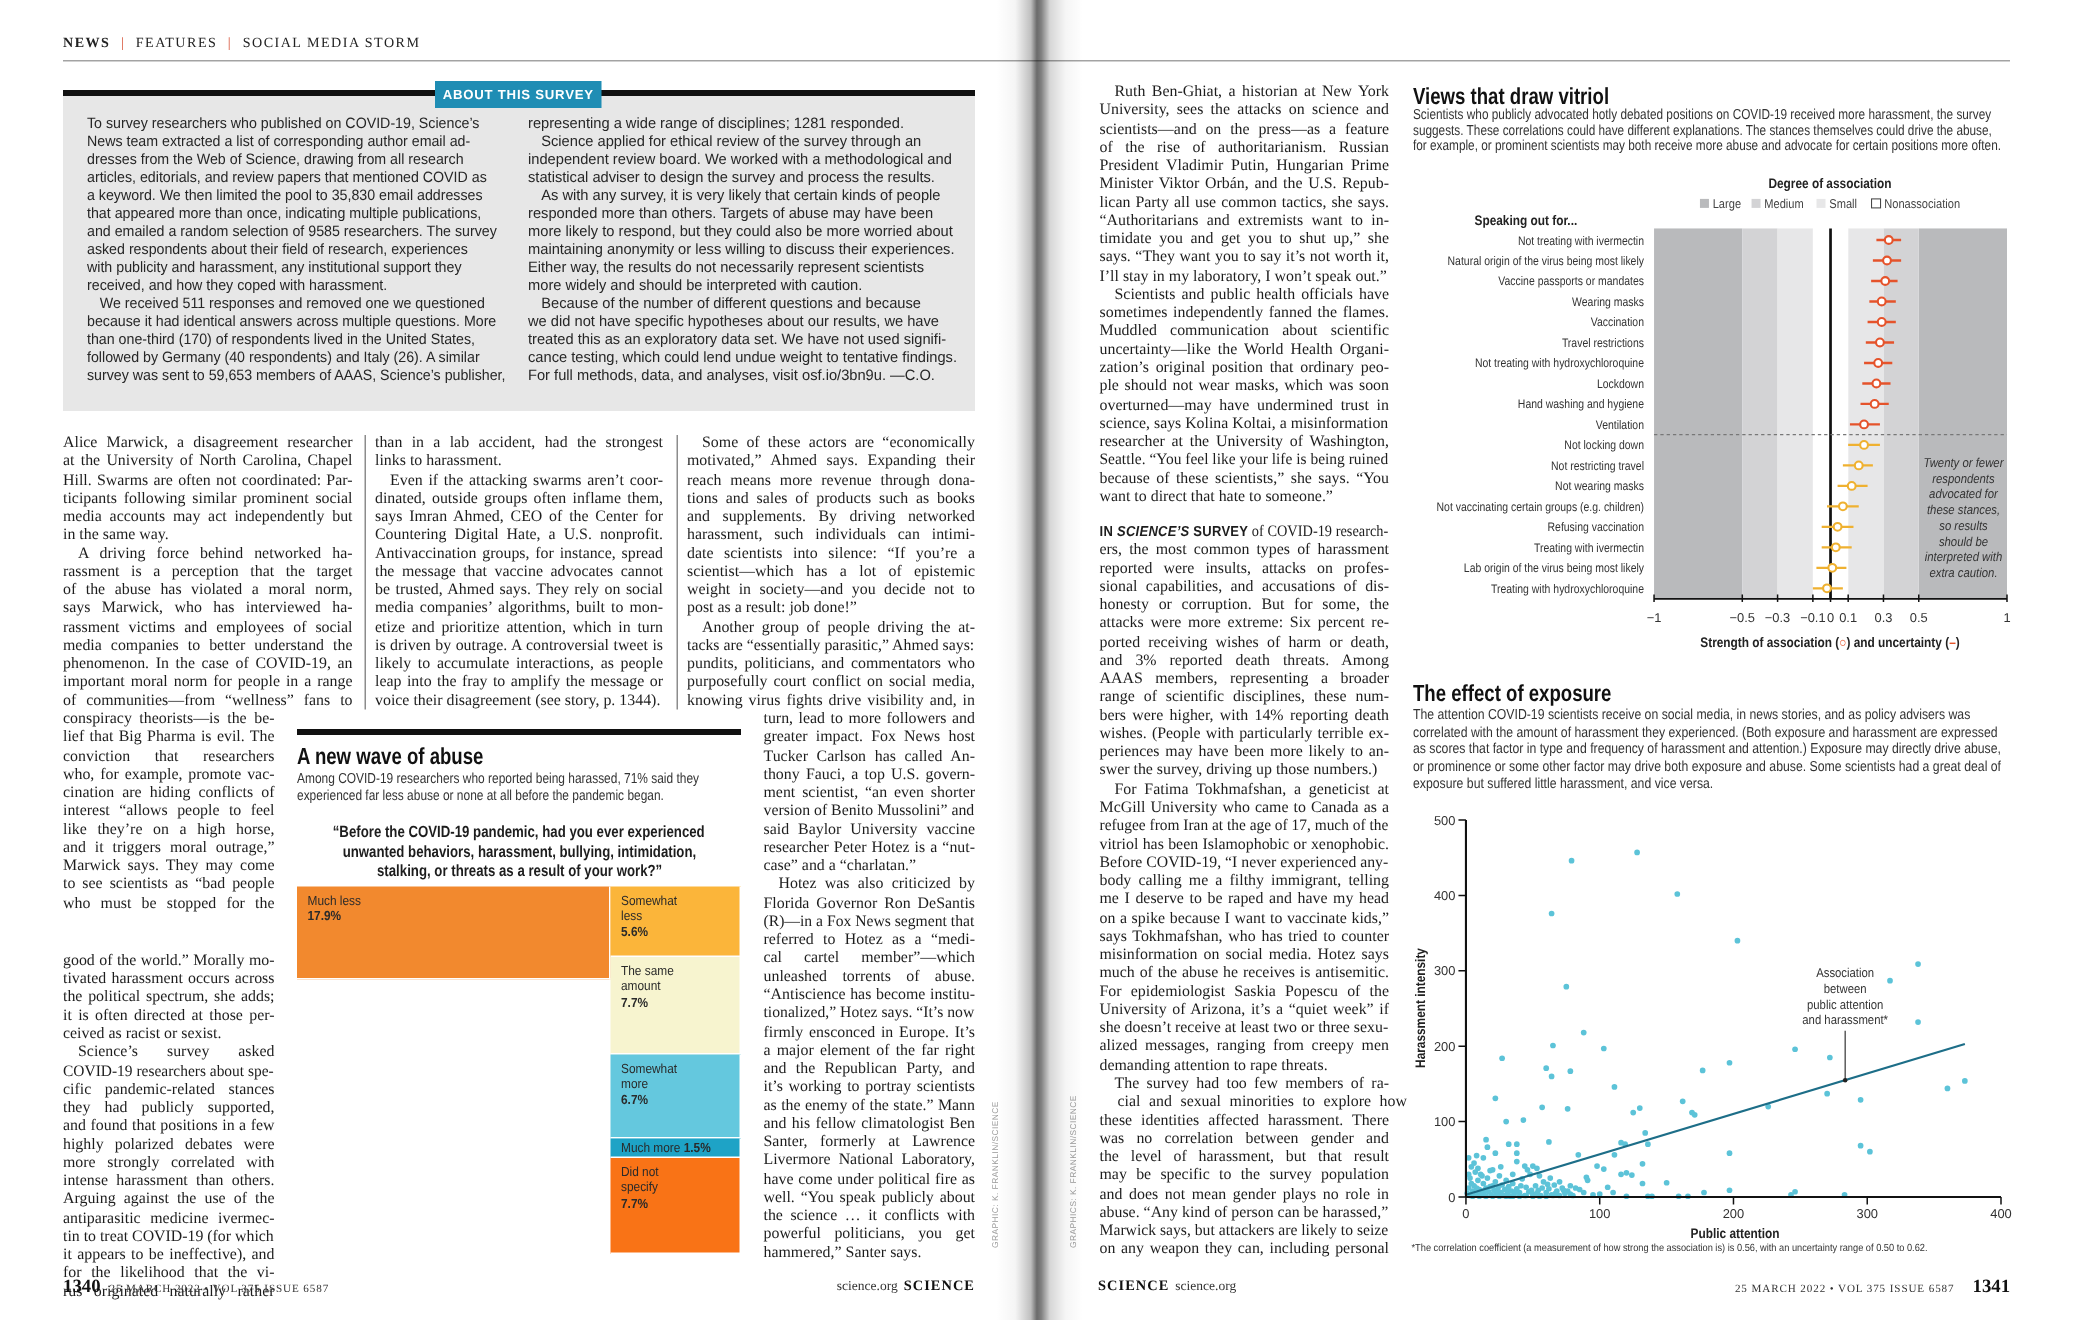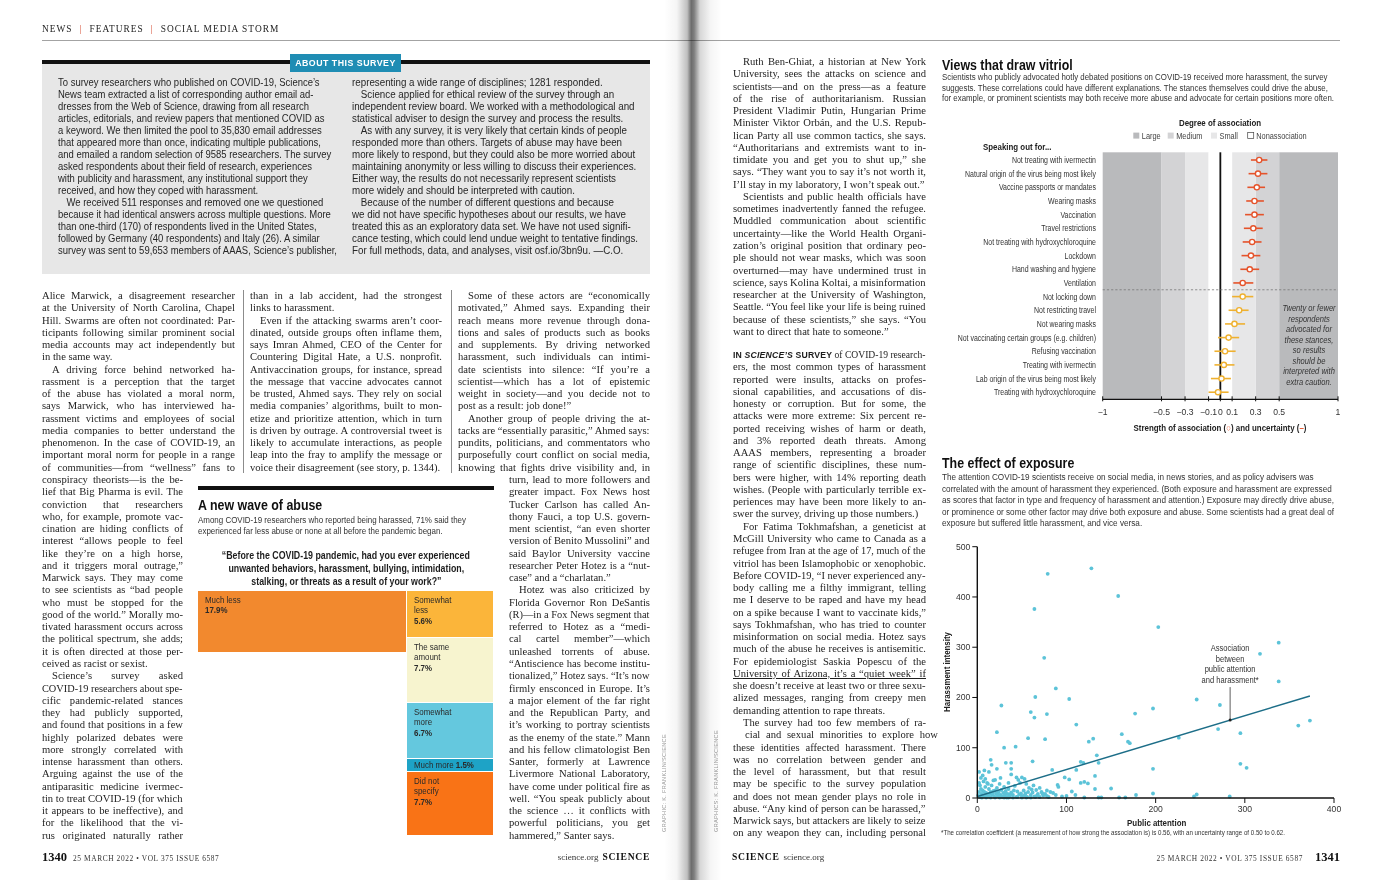--- a/index.html
+++ b/index.html
@@ -1,21 +1,21 @@
 <!DOCTYPE html>
 <html><head>
 <meta charset="utf-8">
 <style>
 *{box-sizing:border-box;margin:0;padding:0}
 html,body{width:1383px;height:880px;overflow:hidden;background:#fff}
 #page{position:relative;width:1383px;height:880px;background:#fff;color:#1d1d1d;font-family:"Liberation Serif",serif;overflow:hidden}
 .abs{position:absolute}
 .gutter{left:664px;top:0;width:58px;height:880px;background:linear-gradient(to right,rgba(0,0,0,0) 0%,rgba(0,0,0,.04) 22%,rgba(0,0,0,.25) 40%,rgba(0,0,0,.58) 47%,rgba(0,0,0,.5) 52%,rgba(0,0,0,.16) 62%,rgba(0,0,0,.04) 80%,rgba(0,0,0,0) 100%);pointer-events:none;z-index:5}
 .runhead{left:42px;top:23px;font-size:9.4px;line-height:12px;letter-spacing:1px;white-space:nowrap;color:#222}
-.runhead .rh-main{font-weight:normal}
+.runhead .rh-main{font-weight:bold}
 .runhead .rh-sep{color:#d4472b;margin:0 7px}
 .headrule{left:42px;top:39.5px;width:1298px;height:1.4px;background:#a3a3a3}
 .survey-bg{left:42px;top:64px;width:608px;height:210px;background:#e7e7e7}
 .survey-bar{left:42px;top:60px;width:608px;height:4px;background:#111}
 .survey-label{left:290px;top:53.5px;width:111px;height:18px;background:#1f8db4;color:#fff;font:bold 8.8px/18px "Liberation Sans",sans-serif;text-align:center;letter-spacing:.5px}
 .tb{position:absolute}
 .tb .ln{display:block;white-space:nowrap}
 .tb .ln.j{text-align:justify;text-align-last:justify}
 .serif{font:10.6px/12.27px "Liberation Serif",serif;color:#1d1d1d}
 .serif .ln{height:12.27px}
@@ -127,21 +127,21 @@
       <div class="ln j" style="white-space: normal; width: 141px;">lief that Big Pharma is evil. The</div>
       <div class="ln j" style="white-space: normal; width: 141px;">conviction that researchers</div>
       <div class="ln j" style="white-space: normal; width: 141px;">who, for example, promote vac-</div>
       <div class="ln j" style="white-space: normal; width: 141px;">cination are hiding conflicts of</div>
       <div class="ln j" style="white-space: normal; width: 141px;">interest “allows people to feel</div>
       <div class="ln j" style="white-space: normal; width: 141px;">like they’re on a high horse,</div>
       <div class="ln j" style="white-space: normal; width: 141px;">and it triggers moral outrage,”</div>
       <div class="ln j" style="white-space: normal; width: 141px;">Marwick says. They may come</div>
       <div class="ln j" style="white-space: normal; width: 141px;">to see scientists as “bad people</div>
       <div class="ln j" style="white-space: normal; width: 141px;">who must be stopped for the</div>
-      <div class="ln j" style="white-space: normal; width: 141px;">good of the world.” Morally mo-</div>
+      <div class="ln j" style="white-space: normal; width: 141px; margin-top: 26px;">good of the world.” Morally mo-</div>
       <div class="ln j" style="white-space: normal; width: 141px;">tivated harassment occurs across</div>
       <div class="ln j" style="white-space: normal; width: 141px;">the political spectrum, she adds;</div>
       <div class="ln j" style="white-space: normal; width: 141px;">it is often directed at those per-</div>
       <div class="ln" style="white-space: normal; width: 141px;">ceived as racist or sexist.</div>
       <div class="ln ind j" style="white-space: normal; width: 141px;">Science’s survey asked</div>
       <div class="ln j" style="white-space: nowrap; width: max-content; transform-origin: 0px 50%; transform: scaleX(0.972739);">COVID-19 researchers about spe-</div>
       <div class="ln j" style="white-space: normal; width: 141px;">cific pandemic-related stances</div>
       <div class="ln j" style="white-space: normal; width: 141px;">they had publicly supported,</div>
       <div class="ln j" style="white-space: normal; width: 141px;">and found that positions in a few</div>
       <div class="ln j" style="white-space: normal; width: 141px;">highly polarized debates were</div>
@@ -181,21 +181,21 @@
       <div class="ln j" style="white-space: normal; width: 192px;">and supplements. By driving networked</div>
       <div class="ln j" style="white-space: normal; width: 192px;">harassment, such individuals can intimi-</div>
       <div class="ln j" style="white-space: normal; width: 192px;">date scientists into silence: “If you’re a</div>
       <div class="ln j" style="white-space: normal; width: 192px;">scientist—which has a lot of epistemic</div>
       <div class="ln j" style="white-space: normal; width: 192px;">weight in society—and you decide not to</div>
       <div class="ln" style="white-space: normal; width: 192px;">post as a result: job done!”</div>
       <div class="ln ind j" style="white-space: normal; width: 192px;">Another group of people driving the at-</div>
       <div class="ln j" style="white-space: nowrap; width: max-content; transform-origin: 0px 50%; transform: scaleX(0.995371); font-family: Liberation Serif, serif;">tacks are “essentially parasitic,” Ahmed says:</div>
       <div class="ln j" style="white-space: normal; width: 192px;">pundits, politicians, and commentators who</div>
       <div class="ln j" style="white-space: normal; width: 192px;">purposefully court conflict on social media,</div>
-      <div class="ln j" style="white-space: normal; width: 192px;">knowing that fights drive visibility and, in</div>
+      <div class="ln j" style="white-space: normal; width: 192px;">knowing virus fights drive visibility and, in</div>
     </div>
   <div class="tb serif" style="left:509px;top:474px;width:141px">
       <div class="ln j" style="white-space: normal; width: 141px;">turn, lead to more followers and</div>
       <div class="ln j" style="white-space: normal; width: 141px;">greater impact. Fox News host</div>
       <div class="ln j" style="white-space: normal; width: 141px;">Tucker Carlson has called An-</div>
       <div class="ln j" style="white-space: normal; width: 141px;">thony Fauci, a top U.S. govern-</div>
       <div class="ln j" style="white-space: normal; width: 141px;">ment scientist, “an even shorter</div>
       <div class="ln j" style="white-space: nowrap; width: max-content; transform-origin: 0px 50%; transform: scaleX(0.99469);">version of Benito Mussolini” and</div>
       <div class="ln j" style="white-space: normal; width: 141px;">said Baylor University vaccine</div>
       <div class="ln j" style="white-space: normal; width: 141px;">researcher Peter Hotez is a “nut-</div>
@@ -281,21 +281,21 @@
       <div class="ln j" style="white-space: normal; width: 193px;">scientists—and on the press—as a feature</div>
       <div class="ln j" style="white-space: normal; width: 193px;">of the rise of authoritarianism. Russian</div>
       <div class="ln j" style="white-space: normal; width: 193px;">President Vladimir Putin, Hungarian Prime</div>
       <div class="ln j" style="white-space: normal; width: 193px;">Minister Viktor Orbán, and the U.S. Repub-</div>
       <div class="ln j" style="white-space: normal; width: 193px;">lican Party all use common tactics, she says.</div>
       <div class="ln j" style="white-space: normal; width: 193px;">“Authoritarians and extremists want to in-</div>
       <div class="ln j" style="white-space: normal; width: 193px;">timidate you and get you to shut up,” she</div>
       <div class="ln j" style="white-space: normal; width: 193px;">says. “They want you to say it’s not worth it,</div>
       <div class="ln" style="white-space: normal; width: 193px;">I’ll stay in my laboratory, I won’t speak out.”</div>
       <div class="ln ind j" style="white-space: normal; width: 193px;">Scientists and public health officials have</div>
-      <div class="ln j" style="white-space: normal; width: 193px;">sometimes inadvertently fanned the refugee.</div>
+      <div class="ln j" style="white-space: normal; width: 193px;">sometimes independently fanned the flames.</div>
       <div class="ln j" style="white-space: normal; width: 193px;">Muddled communication about scientific</div>
       <div class="ln j" style="white-space: normal; width: 193px;">uncertainty—like the World Health Organi-</div>
       <div class="ln j" style="white-space: normal; width: 193px;">zation’s original position that ordinary peo-</div>
       <div class="ln j" style="white-space: normal; width: 193px;">ple should not wear masks, which was soon</div>
       <div class="ln j" style="white-space: normal; width: 193px;">overturned—may have undermined trust in</div>
       <div class="ln j" style="white-space: nowrap; width: max-content; transform-origin: 0px 50%; transform: scaleX(0.995877);">science, says Kolina Koltai, a misinformation</div>
       <div class="ln j" style="white-space: normal; width: 193px;">researcher at the University of Washington,</div>
       <div class="ln j" style="white-space: nowrap; width: max-content; transform-origin: 0px 50%; transform: scaleX(0.974606);">Seattle. “You feel like your life is being ruined</div>
       <div class="ln j" style="white-space: normal; width: 193px;">because of these scientists,” she says. “You</div>
       <div class="ln" style="white-space: normal; width: 193px;">want to direct that hate to someone.”</div>
@@ -320,21 +320,21 @@
       <div class="ln j" style="white-space: nowrap; width: max-content; transform-origin: 0px 50%; transform: scaleX(0.969544);">refugee from Iran at the age of 17, much of the</div>
       <div class="ln j" style="white-space: normal; width: 193px;">vitriol has been Islamophobic or xenophobic.</div>
       <div class="ln j" style="white-space: nowrap; width: max-content; transform-origin: 0px 50%; transform: scaleX(0.991549);">Before COVID-19, “I never experienced any-</div>
       <div class="ln j" style="white-space: normal; width: 193px;">body calling me a filthy immigrant, telling</div>
       <div class="ln j" style="white-space: normal; width: 193px;">me I deserve to be raped and have my head</div>
       <div class="ln j" style="white-space: normal; width: 193px;">on a spike because I want to vaccinate kids,”</div>
       <div class="ln j" style="white-space: normal; width: 193px;">says Tokhmafshan, who has tried to counter</div>
       <div class="ln j" style="white-space: normal; width: 193px;">misinformation on social media. Hotez says</div>
       <div class="ln j" style="white-space: normal; width: 193px;">much of the abuse he receives is antisemitic.</div>
       <div class="ln j" style="white-space: normal; width: 193px;">For epidemiologist Saskia Popescu of the</div>
-      <div class="ln j" style="white-space: normal; width: 193px; text-decoration: underline;">University of Arizona, it’s a “quiet week” if</div>
+      <div class="ln j" style="white-space: normal; width: 193px;">University of Arizona, it’s a “quiet week” if</div>
       <div class="ln j" style="white-space: nowrap; width: max-content; transform-origin: 0px 50%; transform: scaleX(0.998541);">she doesn’t receive at least two or three sexu-</div>
       <div class="ln j" style="white-space: normal; width: 193px;">alized messages, ranging from creepy men</div>
       <div class="ln" style="white-space: normal; width: 193px;">demanding attention to rape threats.</div>
       <div class="ln ind j" style="white-space: normal; width: 193px;">The survey had too few members of ra-</div>
       <div class="ln j" style="white-space: normal; width: 193px; margin-left: 12px;">cial and sexual minorities to explore how</div>
       <div class="ln j" style="white-space: normal; width: 193px;">these identities affected harassment. There</div>
       <div class="ln j" style="white-space: normal; width: 193px;">was no correlation between gender and</div>
       <div class="ln j" style="white-space: normal; width: 193px;">the level of harassment, but that result</div>
       <div class="ln j" style="white-space: normal; width: 193px;">may be specific to the survey population</div>
       <div class="ln j" style="white-space: normal; width: 193px;">and does not mean gender plays no role in</div>

